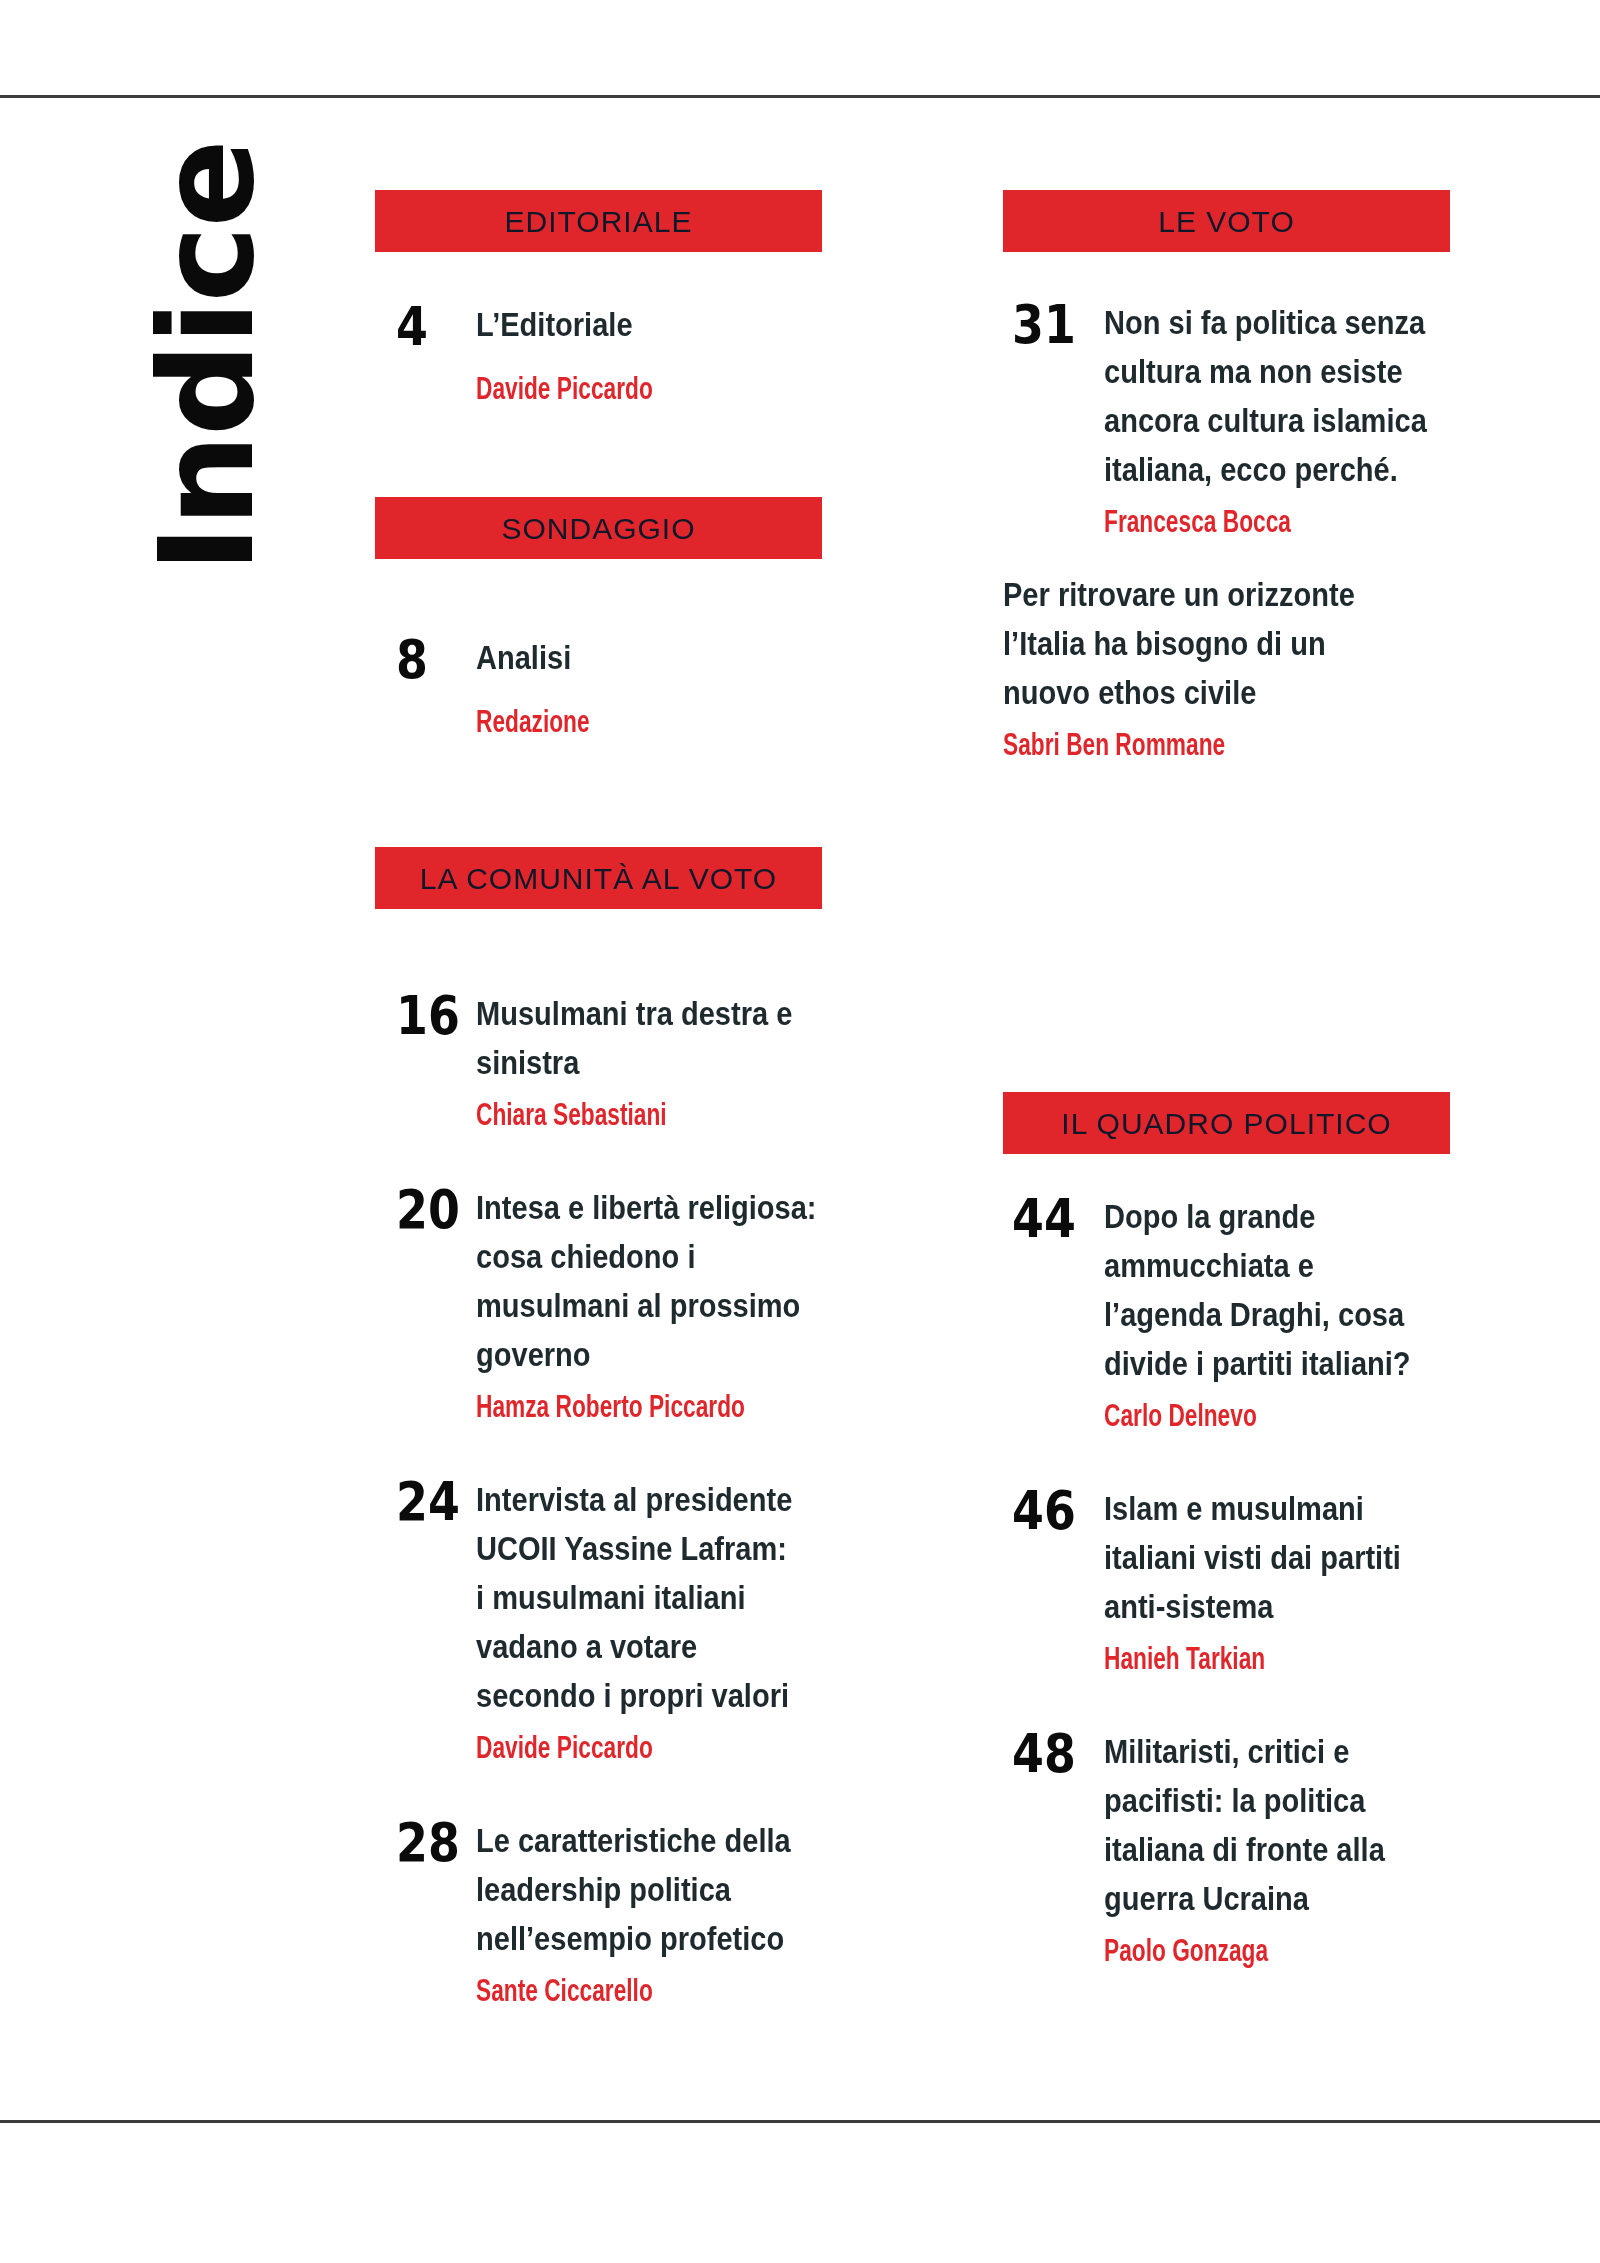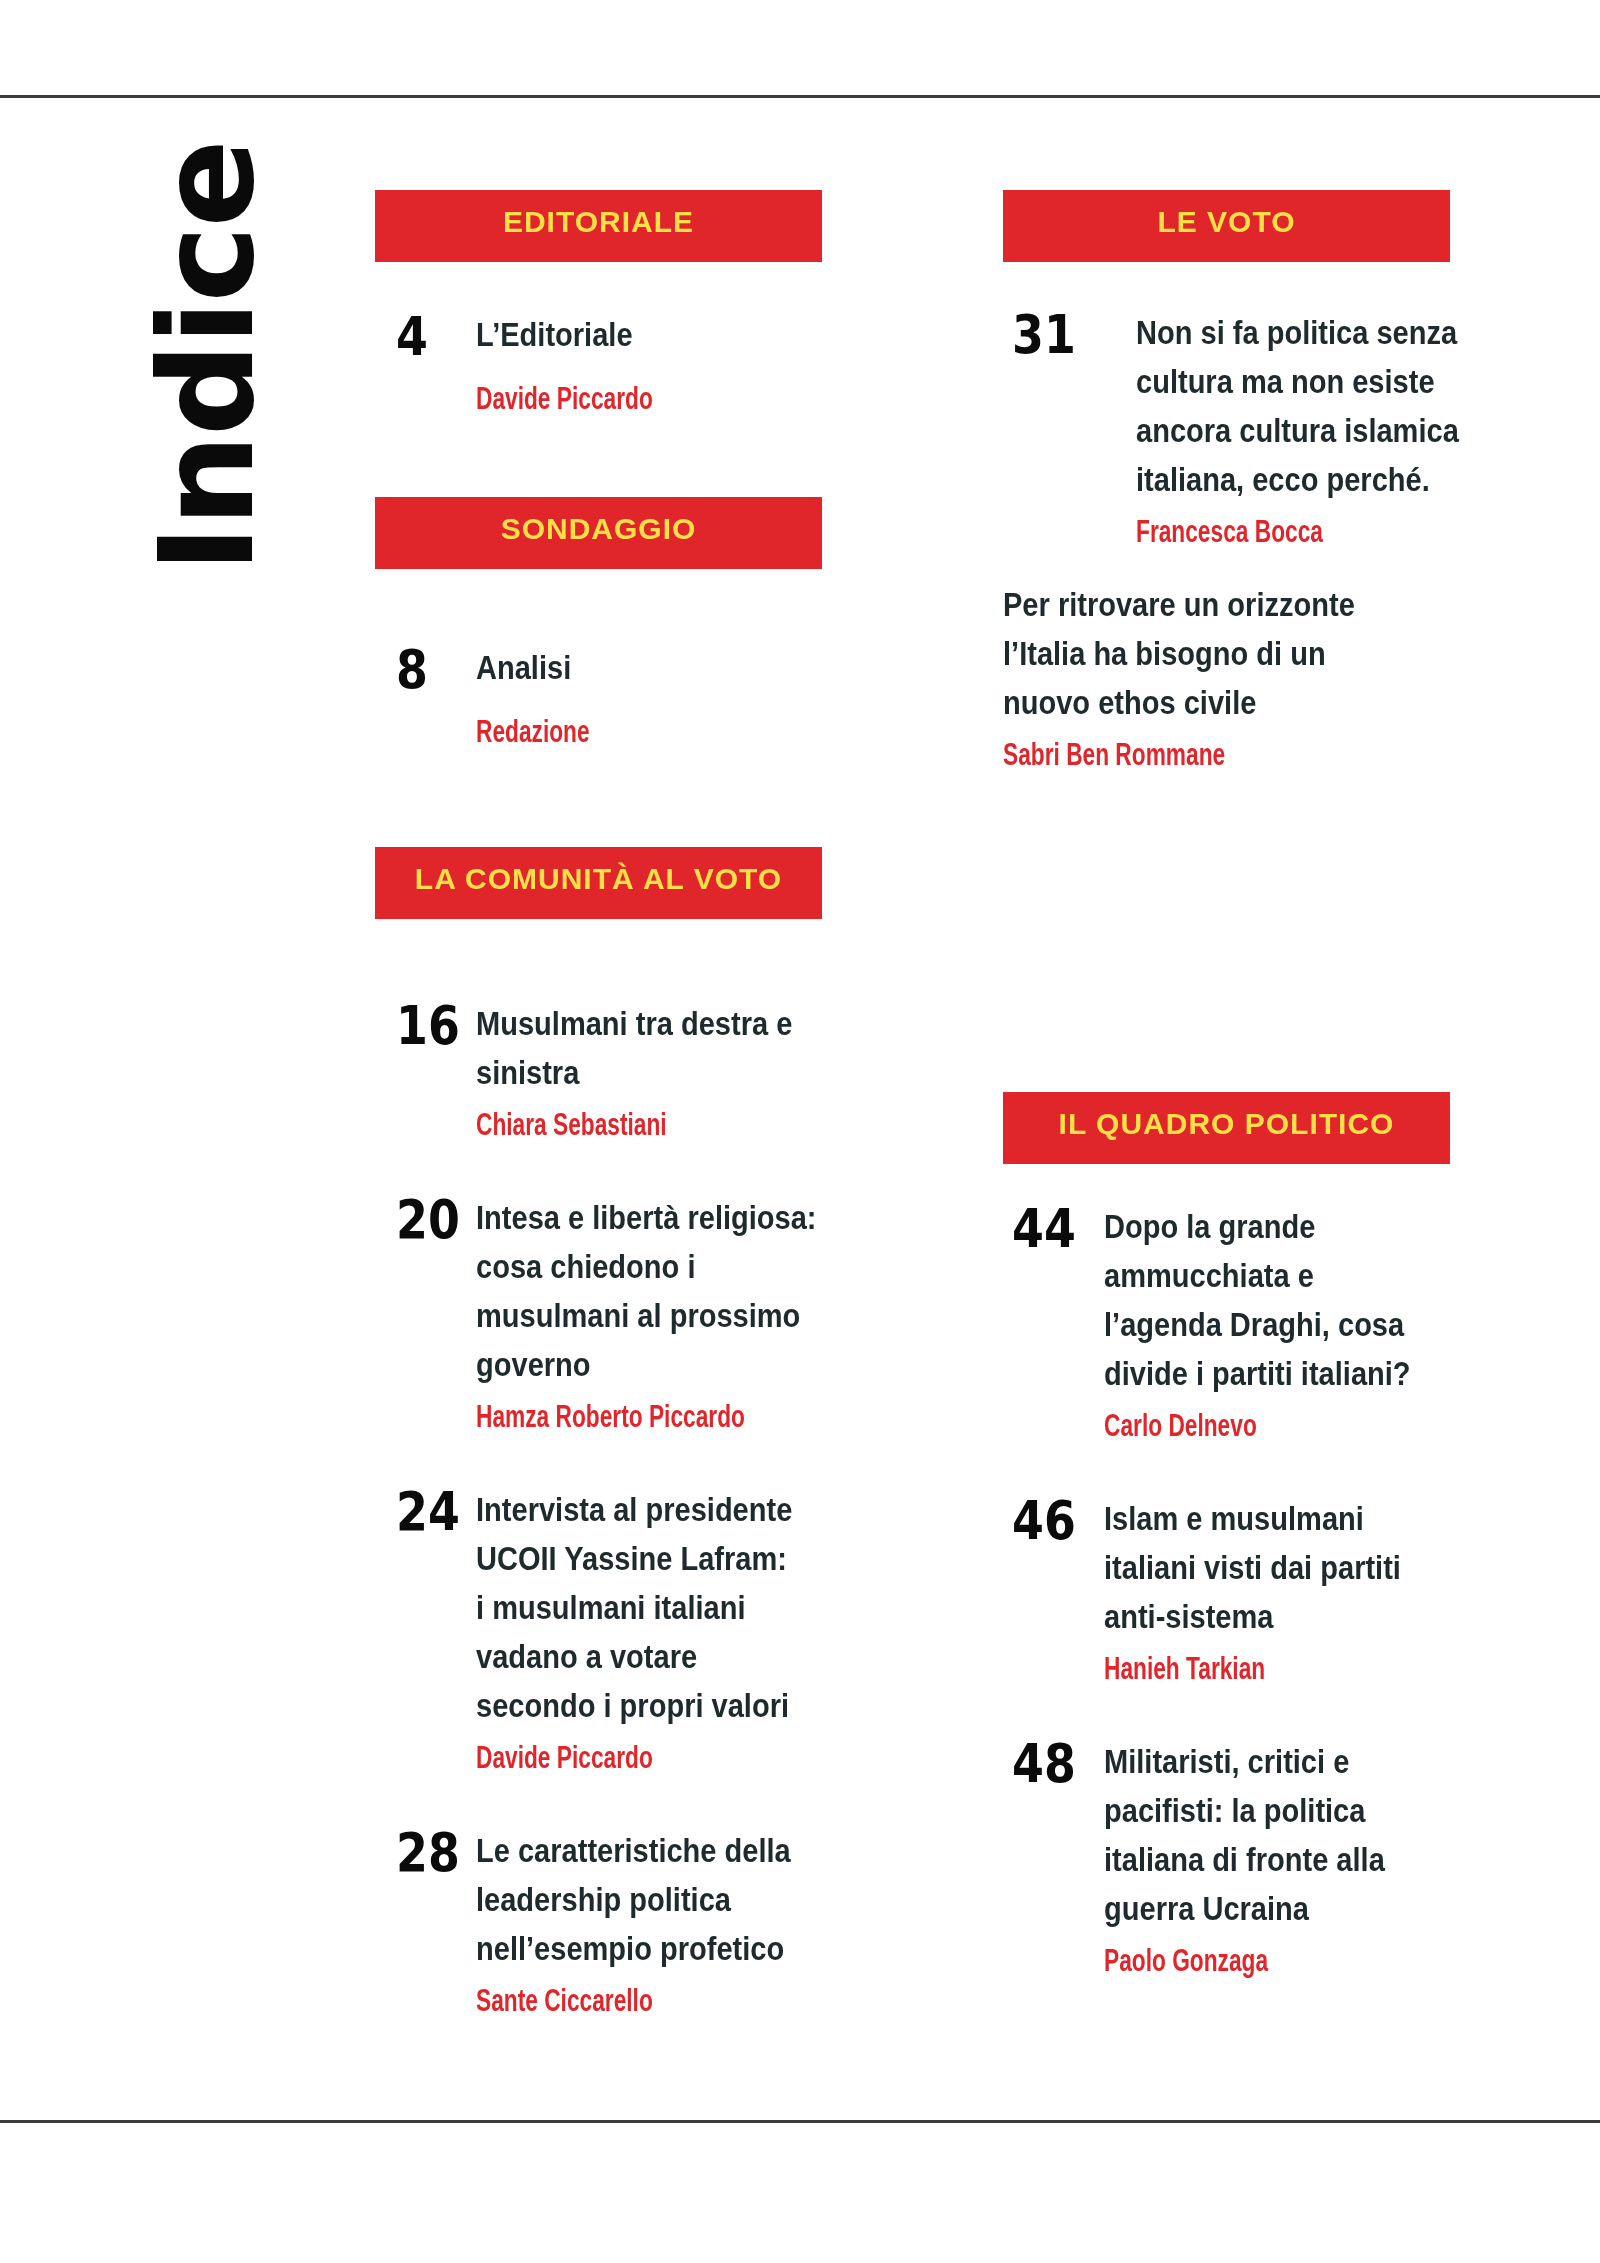--- a/index.html
+++ b/index.html
@@ -26,29 +26,29 @@
   .col{position:absolute;top:0;width:447px;height:2263px;}
   .col-left{left:375px;}
   .col-right{left:1003px;}
   .sec{position:absolute;left:0;width:447px;}
   .sec-a{top:190px;}
   .sec-b{top:497px;}
   .sec-c{top:847px;}
   .sec-d{top:190px;}
   .sec-e{top:1092px;}
   .sec-header{
-    height:72px;line-height:64px;background:var(--red);color:#fde047;
-    text-align:center;font-weight:bold;font-size:30px;letter-spacing:1px;
+    height:62px;line-height:64px;background:var(--red);color:#0f172a;
+    text-align:center;font-weight:normal;font-size:30px;letter-spacing:1px;
     margin-bottom:38px;
   }
   .entry{display:flex;margin-bottom:52px;}
   .entry.first-48{margin-top:48px;}
   .entry.first-74{margin-top:74px;}
   .entry.first-56{margin-top:80px;justify-content:space-between;}
-  .entry.first-46{margin-top:46px;gap:32px;}
+  .entry.first-46{margin-top:46px;}
   .entry.mb-sm{margin-bottom:32px;}
   .num{flex:0 0 101px;box-sizing:border-box;padding-top:2px;}
   .col-left .num{padding-left:21px;}
   .col-right .num{padding-left:9px;}
   .num-t{
     display:inline-block;font-family:"DejaVu Sans",sans-serif;font-weight:bold;
     font-size:54px;line-height:50px;color:var(--num);
     transform:scaleX(0.85);transform-origin:0 0;white-space:nowrap;
   }
   .txt{flex:1;}

